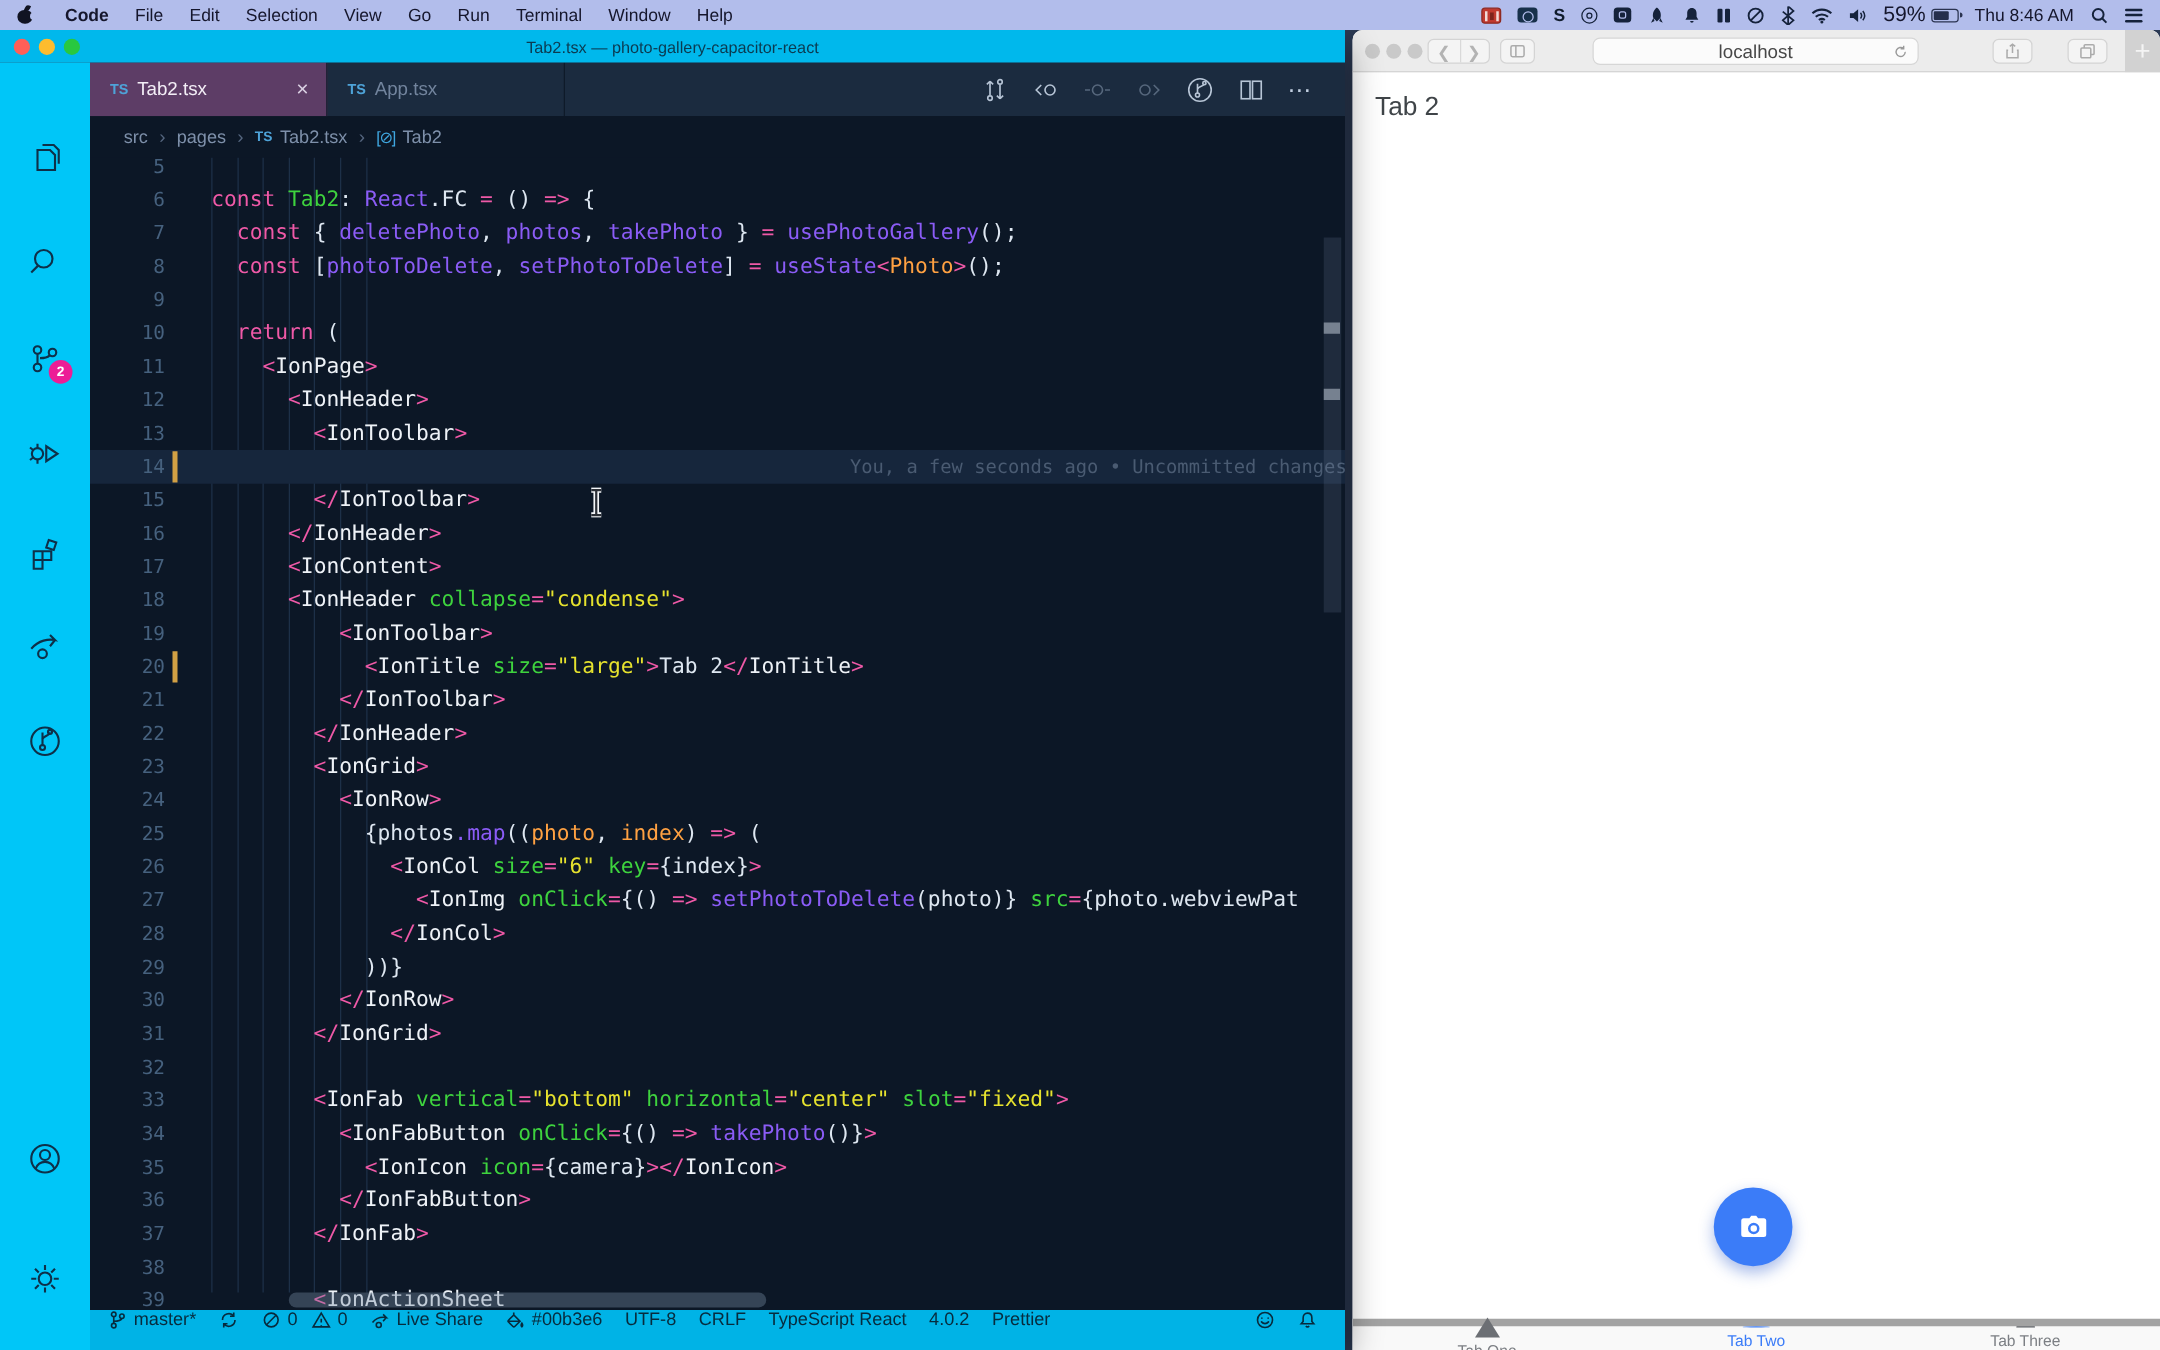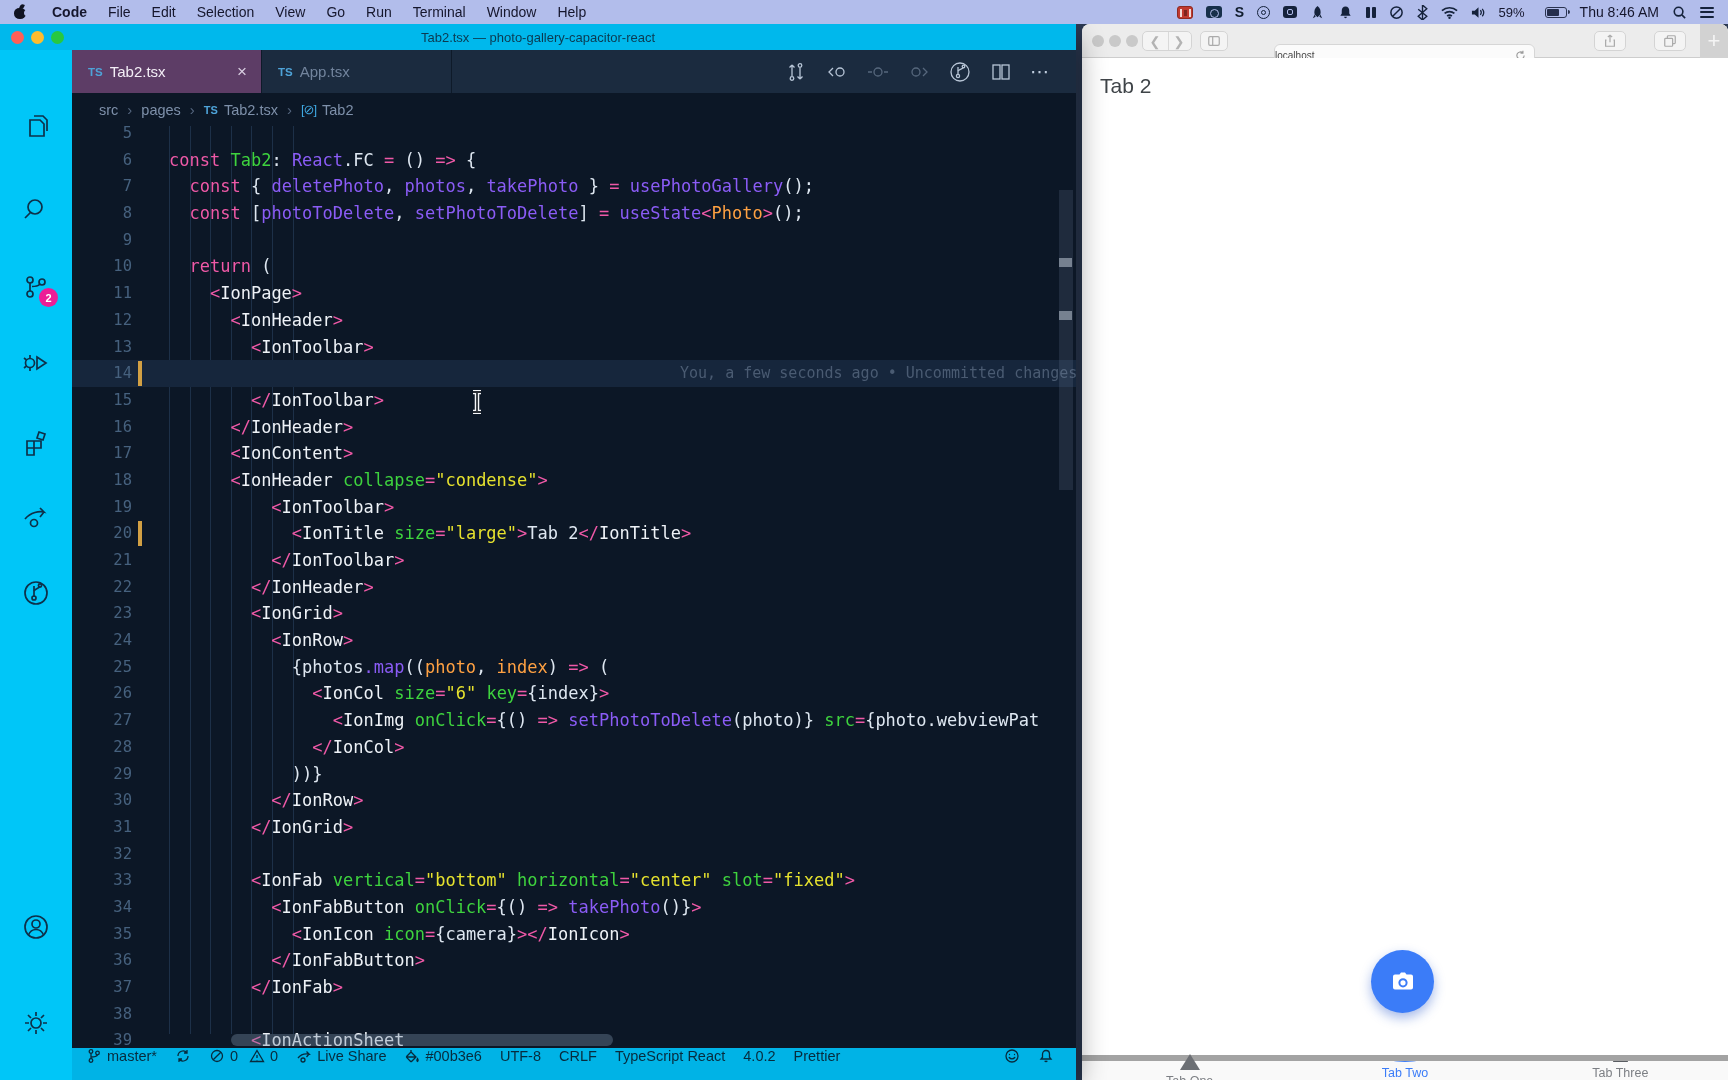--- a/index.html
+++ b/index.html
@@ -26,21 +26,21 @@
   .film-ic:after { content:""; position:absolute; left:6px; top:3px; width:3px; height:6px; background:#7e241d; }
   .cam-ic { width:16px; height:12px; background:#17304a; border-radius:3px; position:relative; }
   .cam-ic:before { content:""; position:absolute; left:4px; top:2.5px; width:7px; height:7px; border:1.6px solid #b2bdeb; border-radius:50%; }
   .s-ic { font-weight:bold; font-size:14px; color:#101c2c; }
   .rec-ic { width:13px; height:13px; border:1.7px solid #14213a; border-radius:50%; display:flex; align-items:center; justify-content:center; }
   .rec-ic i { width:5px; height:5px; border:1.5px solid #14213a; border-radius:50%; }
   .cap-ic { width:14px; height:12px; background:#15223b; border-radius:3px; display:flex; align-items:center; justify-content:center; }
   .cap-ic i { width:6px; height:6px; border:1.4px solid #b2bdeb; border-radius:2px; }
   .bars-ic { display:flex; gap:2.5px; }
   .bars-ic i { width:3.5px; height:11px; background:#15223b; border-radius:1px; }
-  .mb-batt { display:flex; align-items:center; gap:20px; font-size:13px; }
+  .mb-batt { display:flex; align-items:center; gap:4px; font-size:17px; }
   .batt-shell { width:22px; height:11px; border:1.4px solid #2a3350; border-radius:3px; position:relative; }
   .batt-shell:after { content:""; position:absolute; right:-4px; top:2.5px; width:2px; height:4px; background:#2a3350; border-radius:0 2px 2px 0; }
   .batt-fill { position:absolute; left:1px; top:1px; width:60%; height:7px; background:#252e4c; border-radius:1px; }
   .list-ic { display:flex; flex-direction:column; gap:2.5px; }
   .list-ic i { width:14px; height:2px; background:#15223b; border-radius:1px; }
   .mb-time { font-size:14px; }
 
   
   #vscode { position:absolute; left:0; top:24px; width:1076px; height:1056px;
     display:flex; flex-direction:column; box-shadow:0 10px 30px rgba(0,0,0,.45); z-index:10;border-radius:19px; }
@@ -114,23 +114,23 @@
   .stl { position:absolute; top:11px; width:12px; height:12px; border-radius:50%; background:#c9c9c9; }
   .saf-btn { position:absolute; top:7px; height:20px; border:1px solid #d4d4d4; border-radius:5px;
     background:#f4f4f4; display:flex; align-items:center; justify-content:center; color:#b3b3b3; }
   .saf-nav { left:60px; width:50px; }
   .saf-nav span { width:25px; text-align:center; font-size:13px; }
   .saf-nav .divider { position:absolute; left:25px; top:0; bottom:0; width:1px; background:#d9d9d9; }
   .saf-side { left:118px; width:28px; }
   .saf-share { left:512px; width:32px; }
   .saf-tabsbtn { left:572px; width:32px; }
   .saf-btn svg { width:14px; height:14px; stroke:#ababab; stroke-width:1.4; fill:none; }
-  .urlfield { position:absolute; left:192px; top:20px; width:261px; height:22px; background:#fbfbfb;
-    border:1px solid #d6d6d6; border-radius:6px; display:flex; align-items:center; justify-content:flex-start;
-    font-size:10px; color:#474747; }
+  .urlfield { position:absolute; left:192px; top:6px; width:261px; height:22px; background:#fbfbfb;
+    border:1px solid #d6d6d6; border-radius:6px; display:flex; align-items:center; justify-content:center;
+    font-size:15px; color:#474747; }
   .urlfield svg { position:absolute; right:7px; width:13px; height:13px; stroke:#9a9a9a; stroke-width:1.4; fill:none; }
   .plus-tile { position:absolute; right:0; top:0; width:28px; height:34px; background:#d2d2d2;
     display:flex; align-items:center; justify-content:center; color:#f4f4f4; font-size:22px; font-weight:300; }
   .saf-page { flex:1; position:relative; background:#fff; }
   .page-title { position:absolute; left:18px; top:16px; font-size:21px; font-weight:500; color:#3f4448; }
   .fab { position:absolute; left:289px; top:892px; width:63px; height:63px; border-radius:50%;
     background:#3b7cf8; box-shadow:0 5px 12px rgba(30,80,200,.4); display:flex; align-items:center; justify-content:center; cursor:pointer; }
   .fab svg { width:26px; height:26px; fill:#fff; }
   .ion-tabbar { position:absolute; left:0; right:0; bottom:0; height:25px; background:#f9f9f9;
     border-top:6px solid #a3a3a3; display:flex; }

